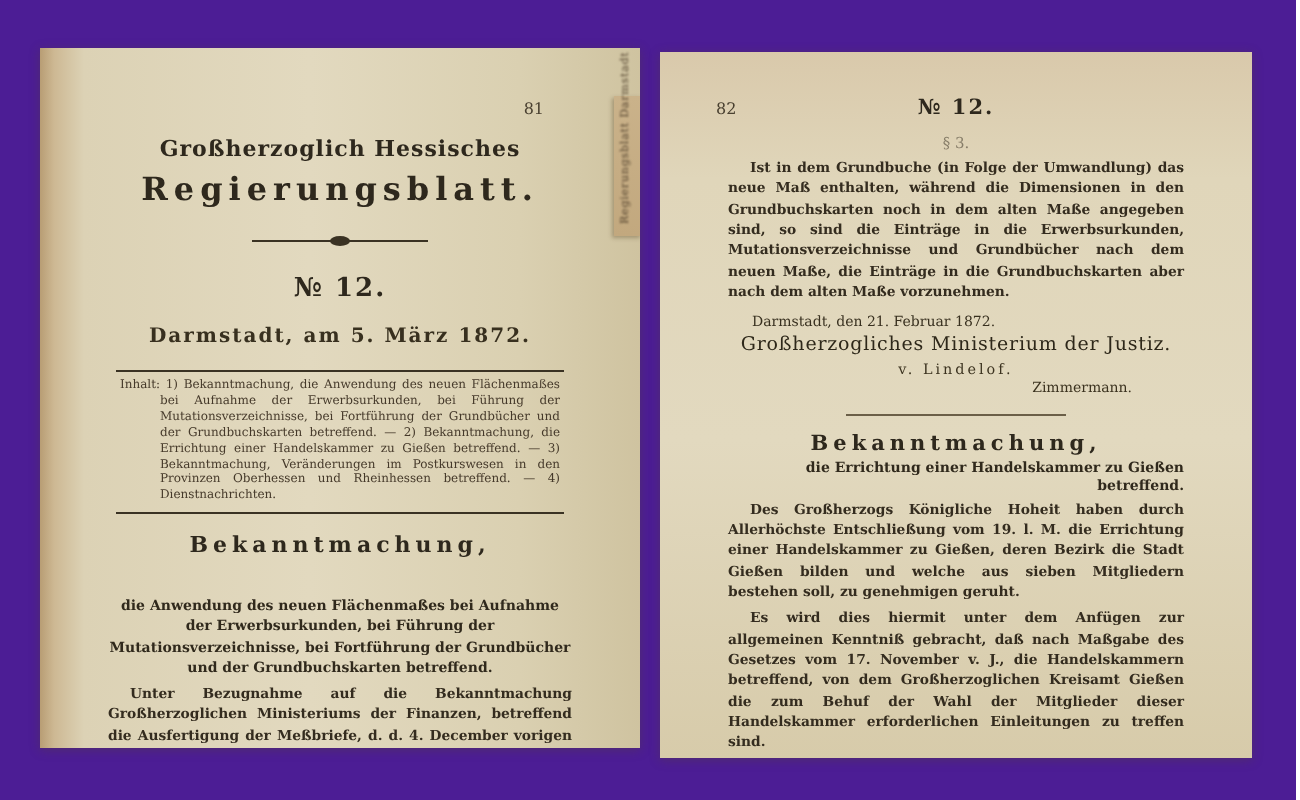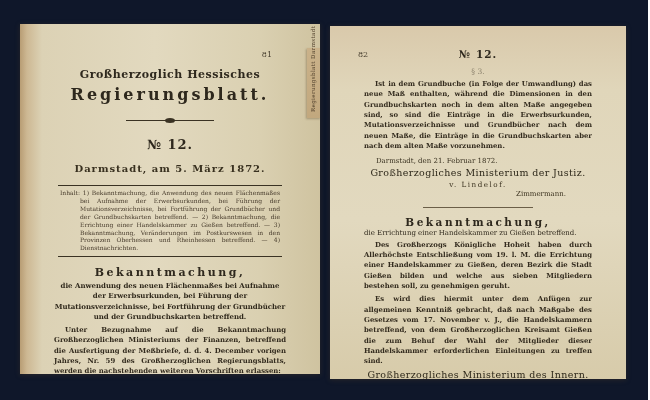--- a/index.html
+++ b/index.html
@@ -1,21 +1,21 @@
 <!DOCTYPE html>
 <html><head>
 <meta charset="utf-8">
 <style>
   html,body{margin:0;padding:0;}
   body{
     width:650px;height:400px;background:#ffffff;overflow:hidden;
     font-family:"DejaVu Serif","Liberation Serif",serif;
     -webkit-font-smoothing:antialiased;
   }
-  .stage{position:relative;width:648px;height:400px;background:#0f172a;}
+  .stage{position:relative;width:648px;height:400px;background:#4c1d95;}
 
   
   .page{
     position:absolute;top:24px;height:350px;width:300px;
     background:
       linear-gradient(90deg, #b89d74 0px, #cdb893 7px, #dcd2b5 22px, #e2d9bf 45%, #dad0b1 80%, #cfc3a0 100%);
     box-shadow:0 1px 5px rgba(90,70,40,.35);
     color:#2e281d;overflow:hidden;
   }
   .page.left{left:20px;}
@@ -48,21 +48,21 @@
     background:#3a3223;border-radius:50%;}
   .issue-no{font-size:13px;font-weight:bold;letter-spacing:1px;margin-top:13px;}
   .dateline-main{font-size:10px;letter-spacing:1px;margin-top:11px;font-weight:bold;color:#38301f;}
   .inhalt{
     margin:11px 4px 0 4px;padding:3px 2px 4px 2px;
     border-top:1.5px solid #3a3223;border-bottom:1.5px solid #3a3223;
     font-size:6px;line-height:1.32;text-align:justify;color:#45392a;
   }
   .inhalt .hang{padding-left:20px;text-indent:-20px;display:block;}
   .ann-heading{font-size:11px;font-weight:bold;letter-spacing:2.5px;margin-top:9px;}
-  .ann-subtitle{font-size:7px;font-weight:bold;line-height:1.45;text-align:center;margin-top:2px;color:#30291c;}
+  .ann-subtitle{font-size:7px;font-weight:bold;line-height:1.45;text-align:center;margin-top:19px;color:#30291c;}
 
   
   .spine-stamp{
     position:absolute;right:-1px;top:24px;width:14px;height:70px;
     background:linear-gradient(180deg,#cab28a,#c2a87e);
     box-shadow:-1px 1px 2px rgba(80,60,30,.35);
   }
   .spine-stamp span{
     position:absolute;left:3px;top:64px;transform:rotate(-90deg);transform-origin:0 0;
     font-size:5.5px;white-space:nowrap;color:#4c3c28;filter:blur(.6px);letter-spacing:.4px;
@@ -73,21 +73,21 @@
   .r-pagenum{position:absolute;left:28px;top:2px;}
   .r-issue{font-size:10.5px;font-weight:bold;text-align:center;letter-spacing:1px;}
   .faint{opacity:.55;}
   .r-dateline{font-size:7px;margin-top:5px;padding-left:12px;color:#38301f;}
   .auftrag{font-size:6.8px;margin-top:6px;}
   .ministry{font-size:9.5px;margin-top:2px;letter-spacing:.4px;color:#2d2719;}
   .signer{font-size:7.2px;letter-spacing:1.5px;margin-top:2px;color:#3b321f;}
   .countersigner{font-size:7px;text-align:right;padding-right:26px;margin-top:1px;color:#3b321f;}
   .rule-div{width:110px;border-top:1px solid #6b5f48;margin:9px auto 0 auto;}
   .ann2-heading{font-size:10.5px;font-weight:bold;letter-spacing:2.5px;margin-top:8px;}
-  .ann2-subtitle{font-size:7px;font-weight:normal;text-align:left;margin-top:1px;color:#30291c;}
+  .ann2-subtitle{font-size:7px;font-weight:bold;text-align:right;margin-top:1px;color:#30291c;}
 </style>
 </head>
 <body>
 
 <div class="stage">
 
   <div class="page left">
     <div class="spine-stamp">
       <span>Regierungsblatt Darmstadt</span>
     </div>

